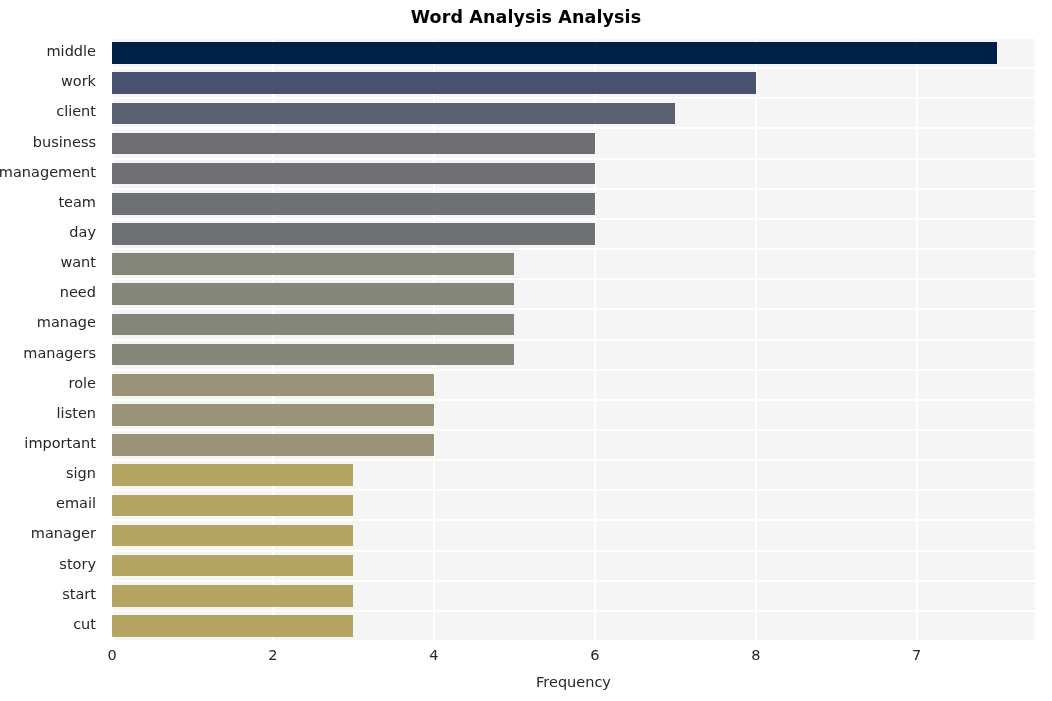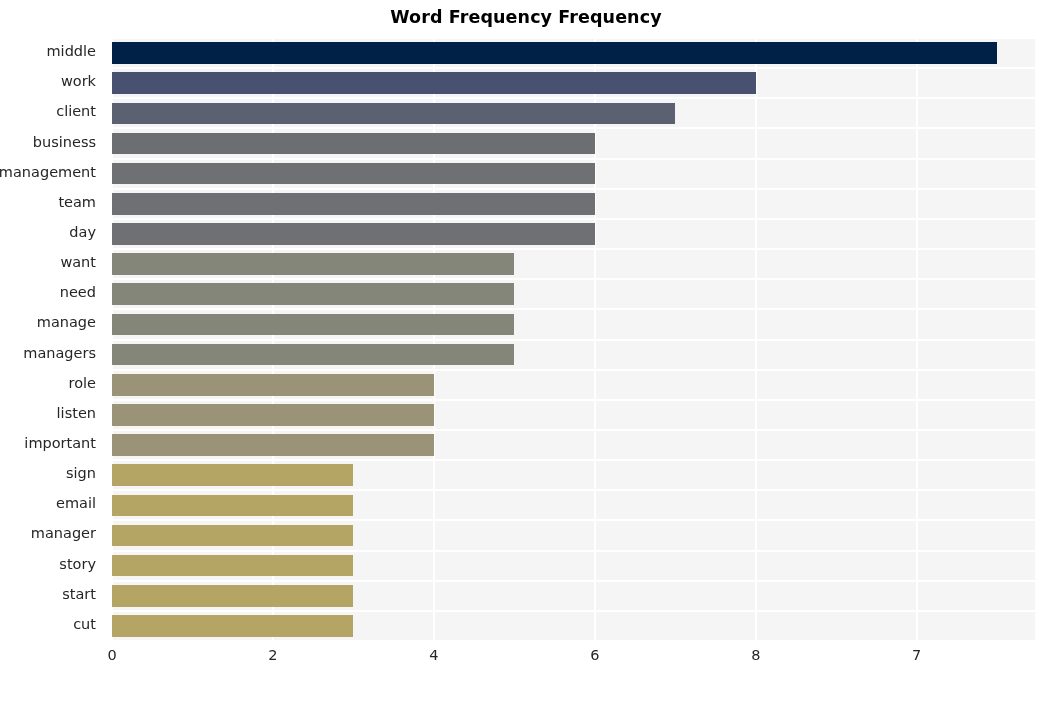--- a/index.html
+++ b/index.html
@@ -119,21 +119,21 @@
     font-size: 14.5px;
     color: #262626;
     font-family: "DejaVu Sans", sans-serif;
   }
 </style>
 </head>
 <body>
 
 <div id="figure">
 
-  <div id="chart-title">Word Frequency Frequency</div>
+  <div id="chart-title">Word Analysis Analysis</div>
 
   <div id="y-axis">
       <div class="ytick" style="top: 5.075px; padding-right: 8px;">middle</div>
       <div class="ytick" style="top: 35.225px; padding-right: 8px;">work</div>
       <div class="ytick" style="top: 65.375px; padding-right: 8px;">client</div>
       <div class="ytick" style="top: 95.525px; padding-right: 8px;">business</div>
       <div class="ytick" style="top: 125.675px; padding-right: 8px;">management</div>
       <div class="ytick" style="top: 155.825px; padding-right: 8px;">team</div>
       <div class="ytick" style="top: 185.975px; padding-right: 8px;">day</div>
       <div class="ytick" style="top: 216.125px; padding-right: 8px;">want</div>
@@ -243,14 +243,15 @@
 
   <div id="x-axis">
       <div class="xtick" style="left: 0px;">0</div>
       <div class="xtick" style="left: 160.942px;">2</div>
       <div class="xtick" style="left: 321.883px;">4</div>
       <div class="xtick" style="left: 482.825px;">6</div>
       <div class="xtick" style="left: 643.766px;">8</div>
       <div class="xtick" style="left: 804.708px;">7</div>
     </div>
 
+  <div id="x-axis-label">Frequency</div>
 
 </div>
 
 </body></html>

